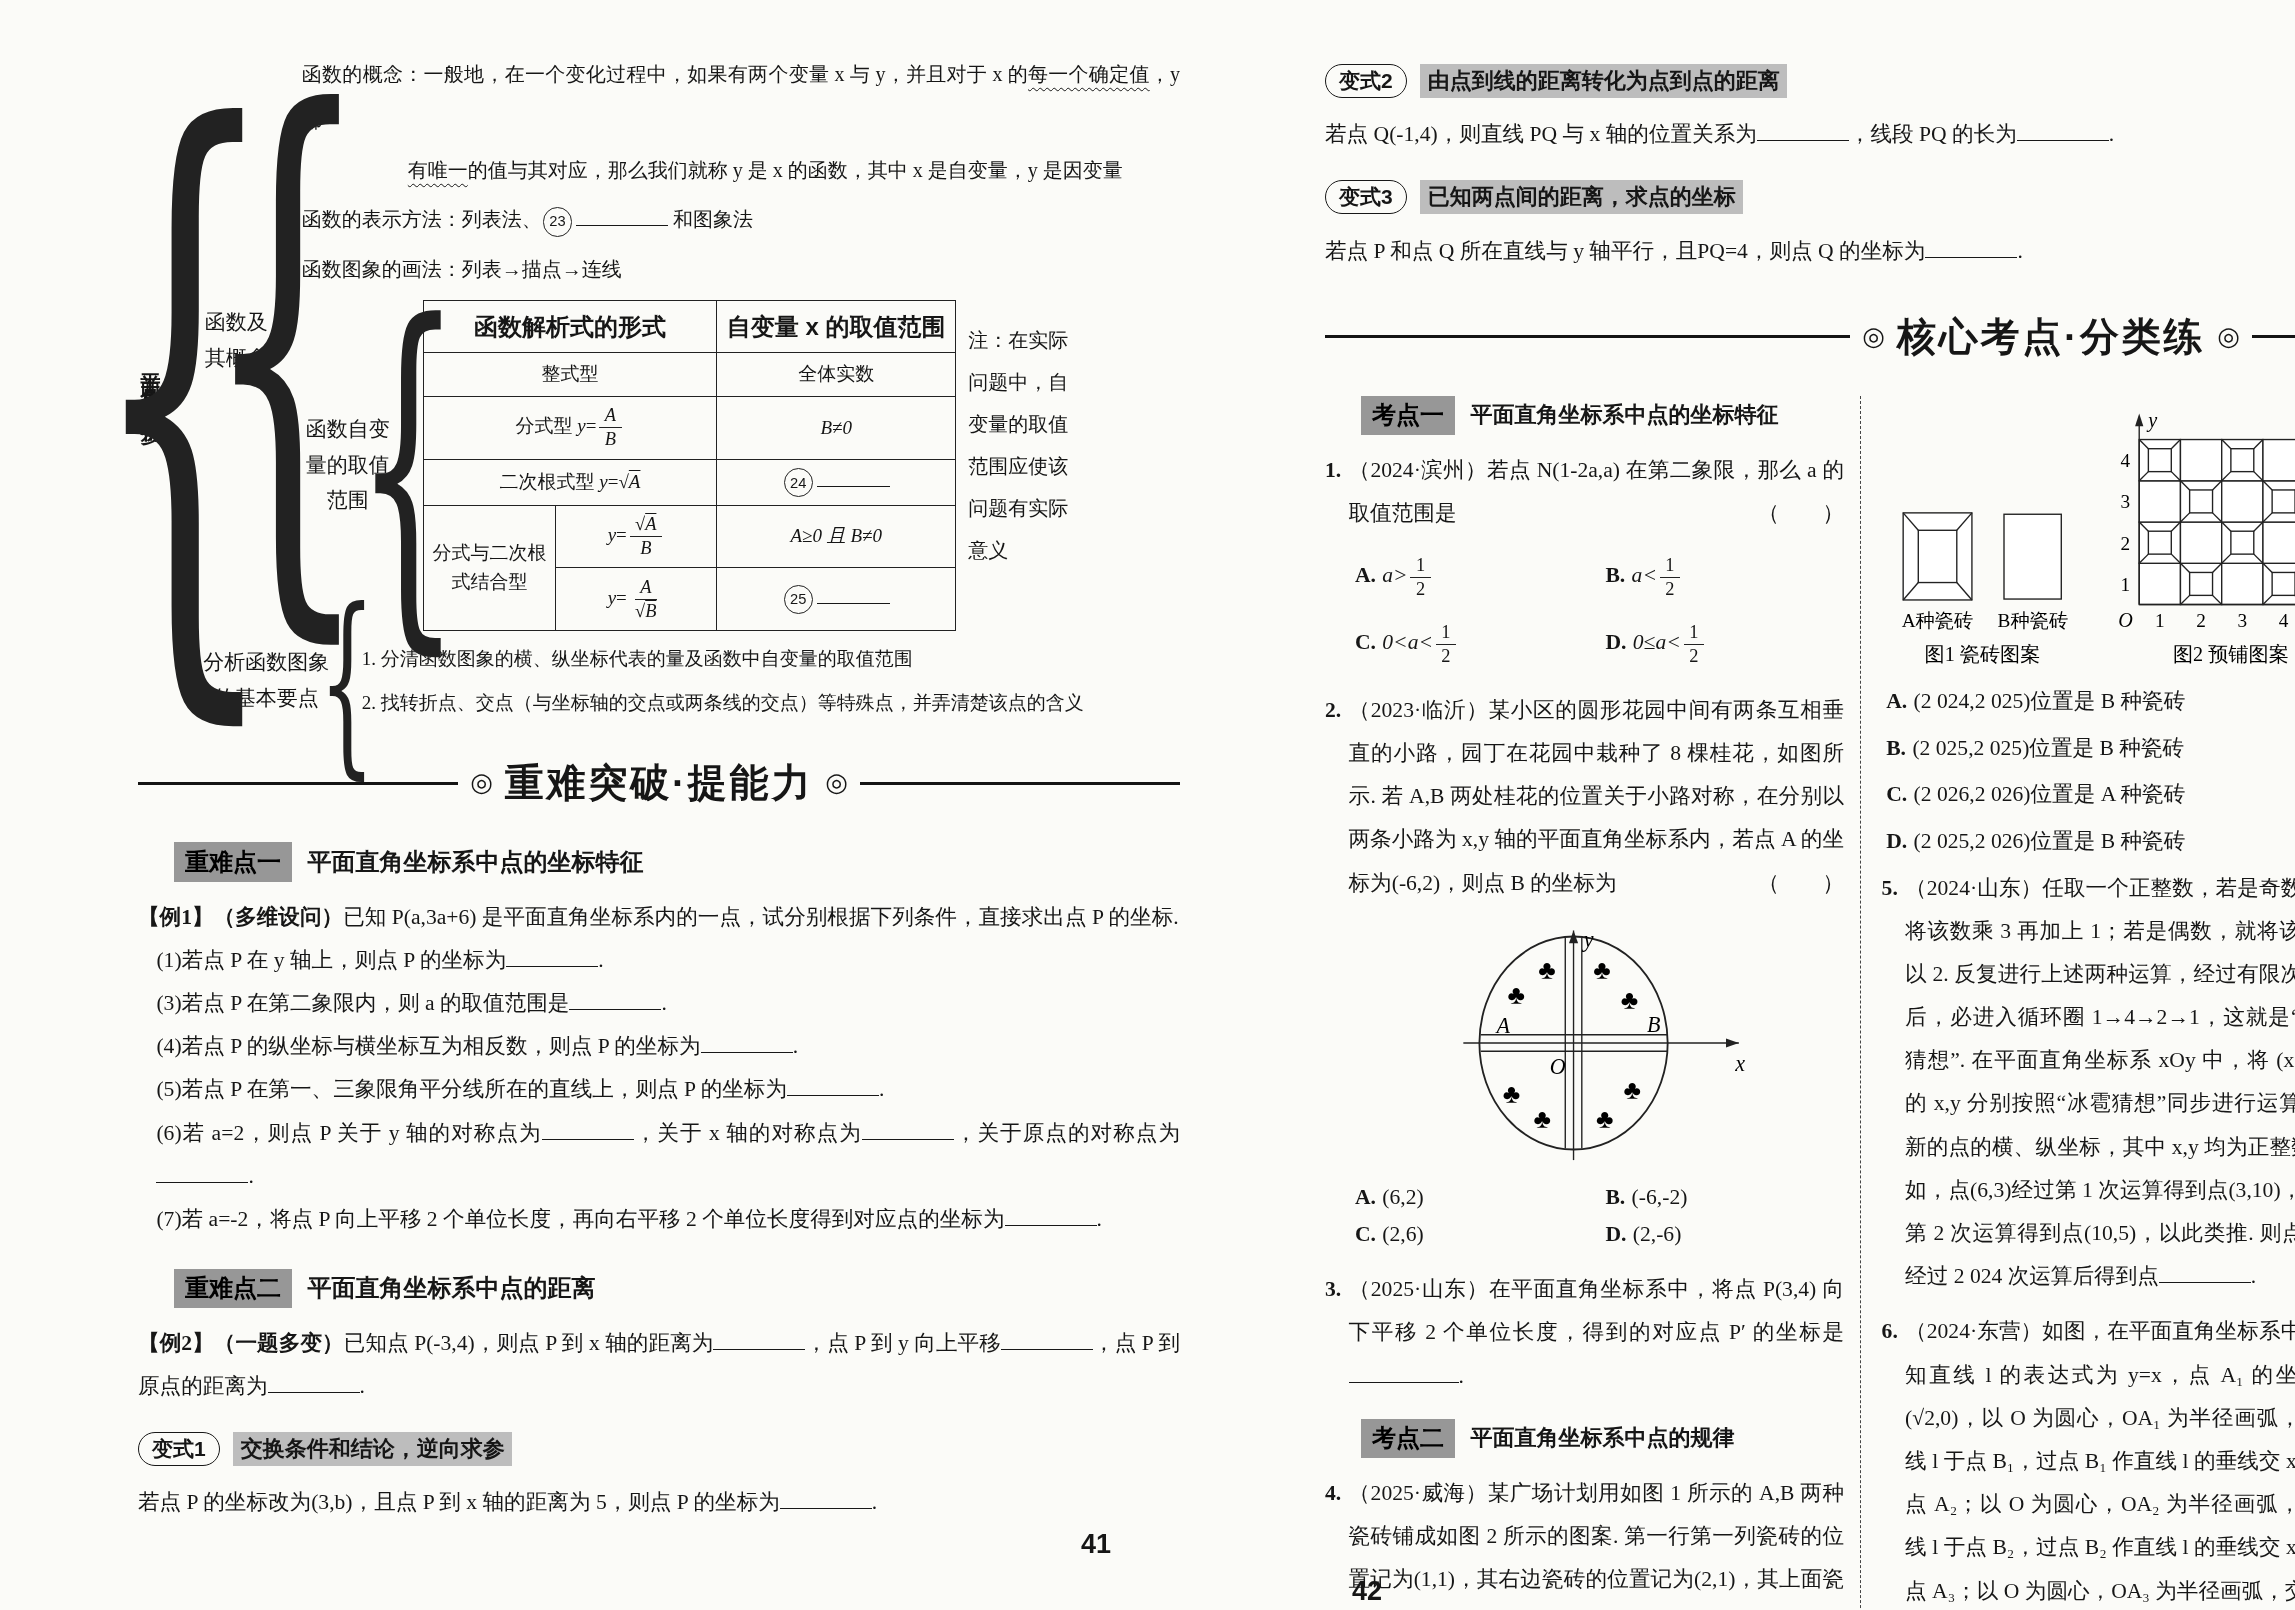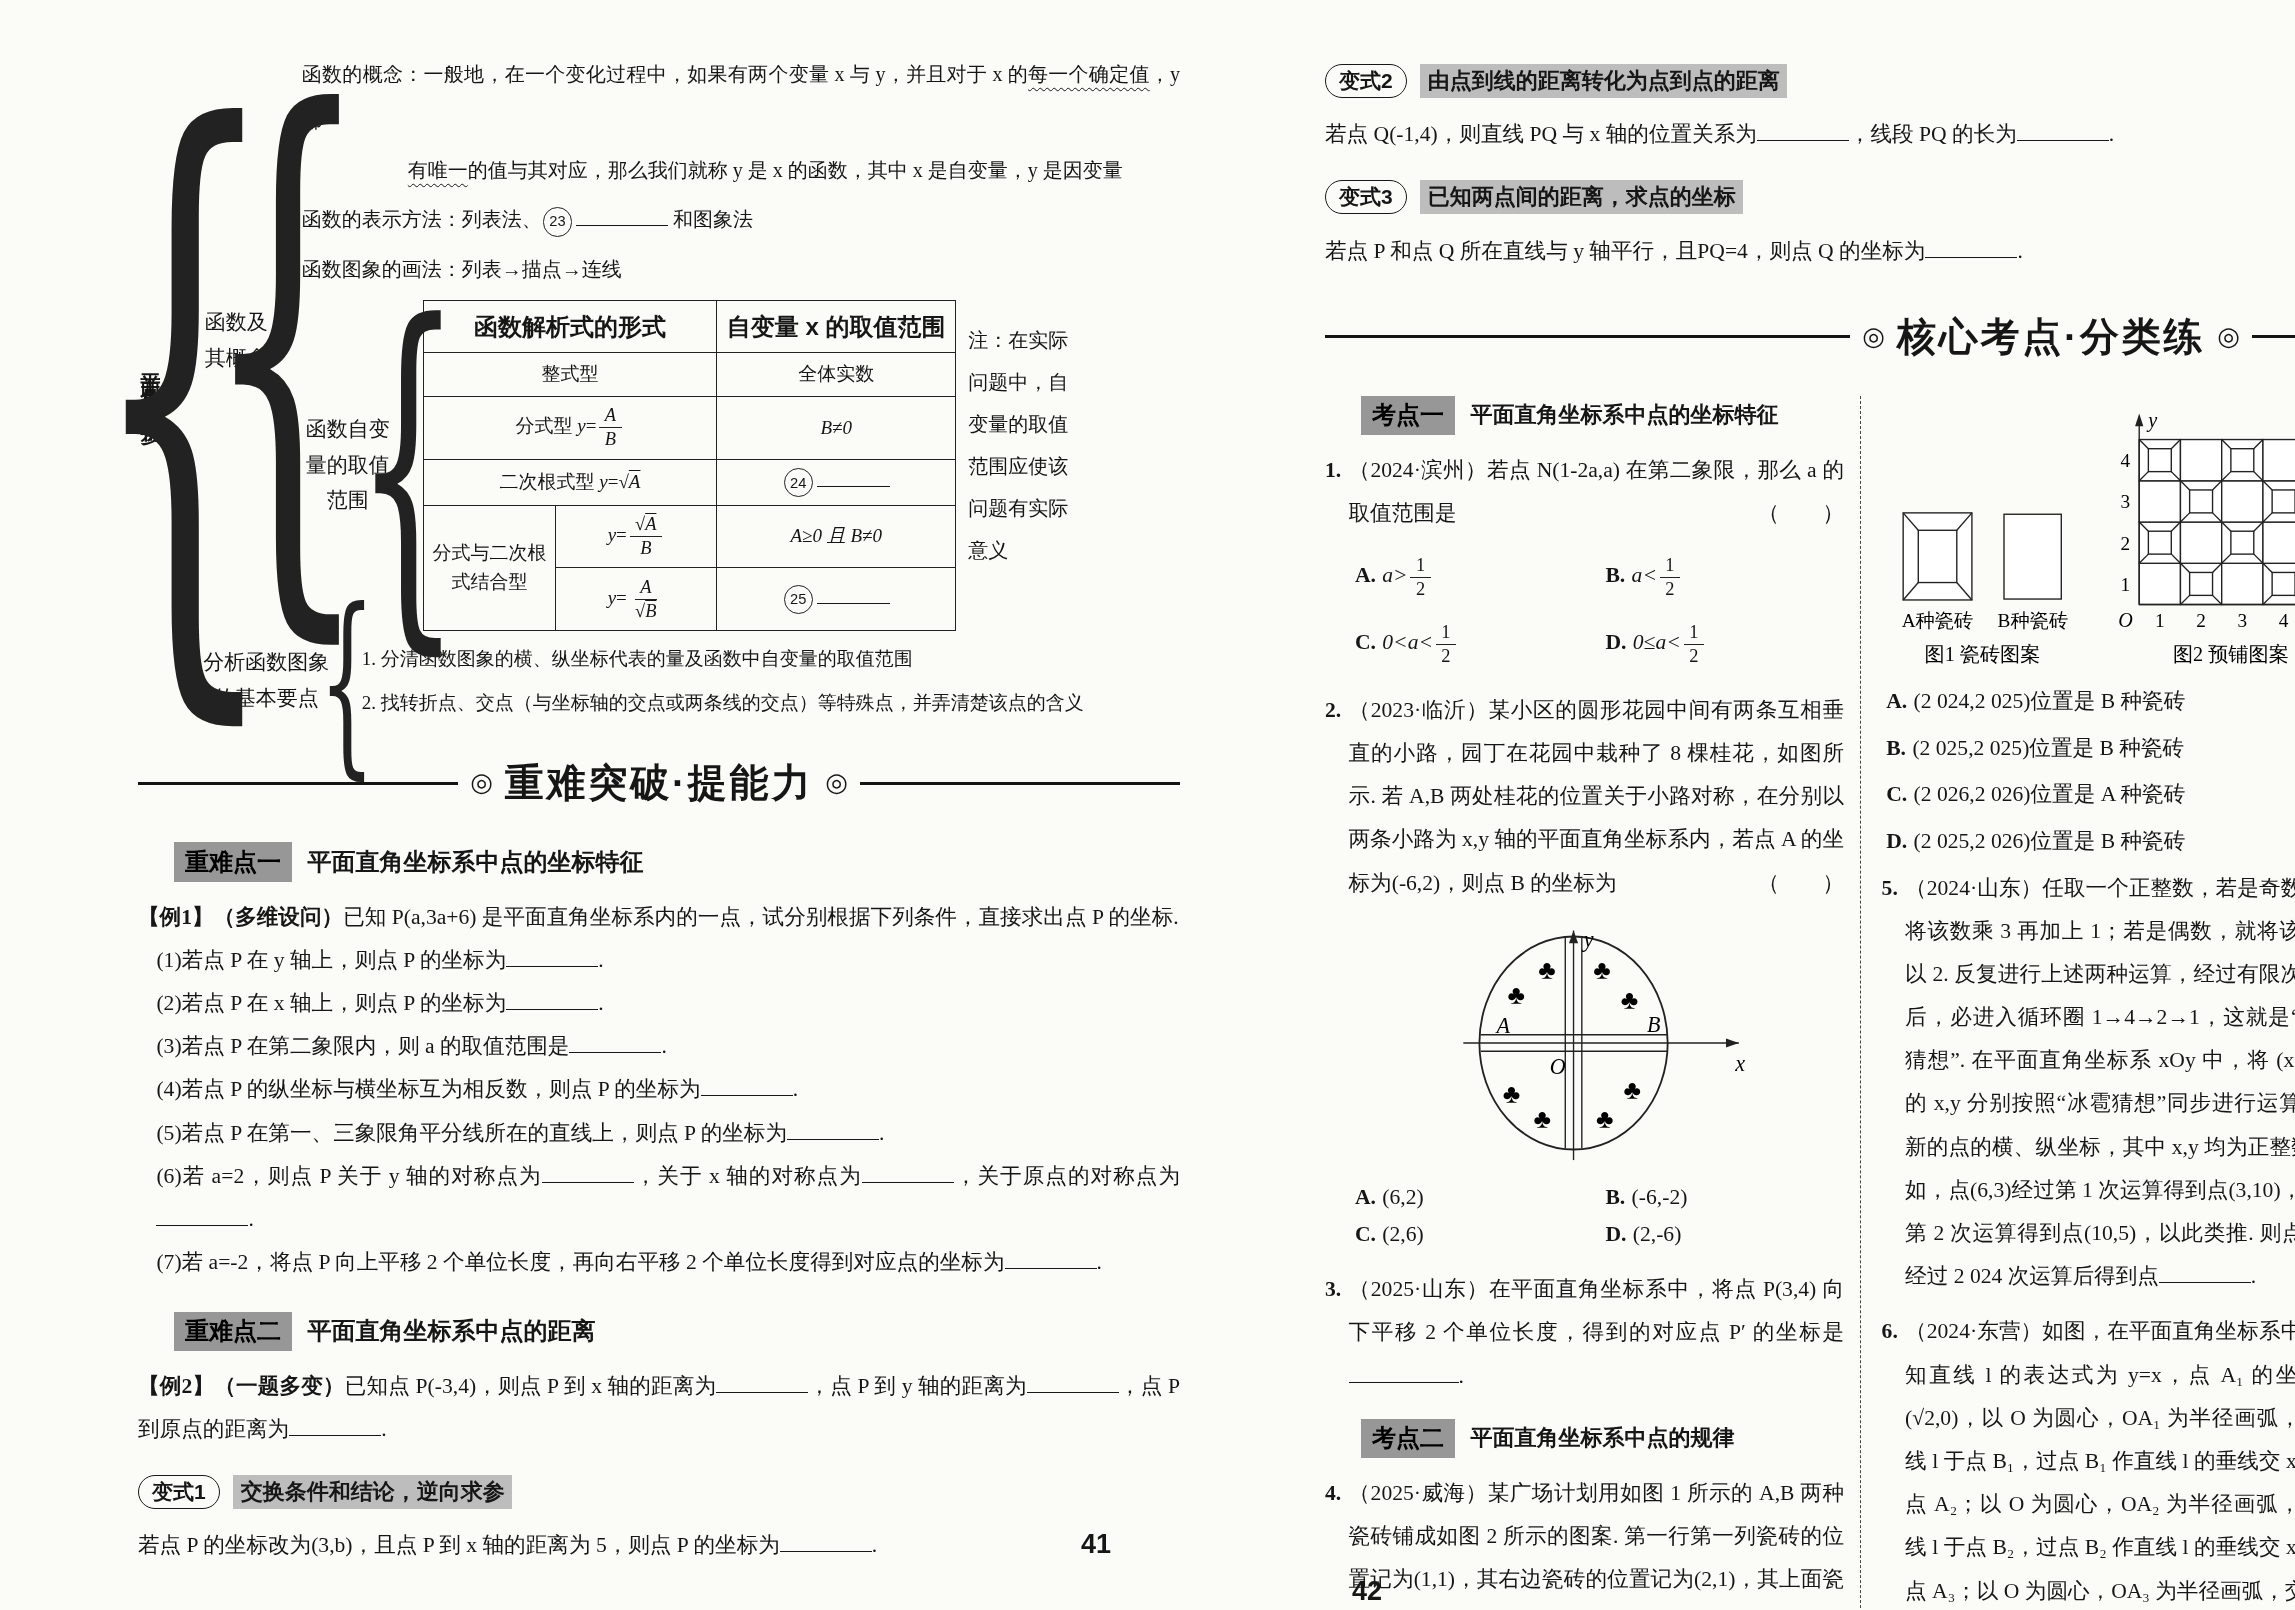--- a/index.html
+++ b/index.html
@@ -206,44 +206,41 @@
       <span class="kp-title">平面直角坐标系中点的坐标特征</span>
     </div>
 
     <div class="para">
       <b>【例1】</b><b>（多维设问）</b><span>已知 P(a,3a+6) 是平面直角坐标系内的一点，试分别根据下列条件，直接求出点 P 的坐标.</span>
     </div>
     <div class="para" style="padding-left:18.4px">
       <span>(1)若点 P 在 y 轴上，则点 P 的坐标为</span><span class="blank"></span><span>.</span>
     </div>
     <div class="para" style="padding-left:18.4px">
-      <span>(2)若点 P 在 x 轴上，则点 P 的坐标为</span><span class="blank"></span><span>.</span>
-    </div>
-    <div class="para" style="padding-left:18.4px">
       <span>(3)若点 P 在第二象限内，则 a 的取值范围是</span><span class="blank"></span><span>.</span>
     </div>
     <div class="para" style="padding-left:18.4px">
       <span>(4)若点 P 的纵坐标与横坐标互为相反数，则点 P 的坐标为</span><span class="blank"></span><span>.</span>
     </div>
     <div class="para" style="padding-left:18.4px">
       <span>(5)若点 P 在第一、三象限角平分线所在的直线上，则点 P 的坐标为</span><span class="blank"></span><span>.</span>
     </div>
     <div class="para" style="padding-left:18.4px">
       <span>(6)若 a=2，则点 P 关于 y 轴的对称点为</span><span class="blank"></span><span>，关于 x 轴的对称点为</span><span class="blank"></span><span>，关于原点的对称点为</span><span class="blank"></span><span>.</span>
     </div>
     <div class="para" style="padding-left:18.4px">
       <span>(7)若 a=-2，将点 P 向上平移 2 个单位长度，再向右平移 2 个单位长度得到对应点的坐标为</span><span class="blank"></span><span>.</span>
     </div>
 
     <div class="kp-row" style="margin-top:27.5px">
       <span class="kp-label">重难点二</span>
       <span class="kp-title">平面直角坐标系中点的距离</span>
     </div>
     <div class="para">
-      <b>【例2】</b><b>（一题多变）</b><span>已知点 P(-3,4)，则点 P 到 x 轴的距离为</span><span class="blank"></span><span>，点 P 到 y 轴的距离为</span><span class="blank"></span><span>，点 P 到原点的距离为</span><span class="blank"></span><span>.</span>
+      <b>【例2】</b><b>（一题多变）</b><span>已知点 P(-3,4)，则点 P 到 x 轴的距离为</span><span class="blank"></span><span>，点 P 到 y 向上平移</span><span class="blank"></span><span>，点 P 到原点的距离为</span><span class="blank"></span><span>.</span>
     </div>
 
     <div class="var-row">
       <span class="var-pill">变式1</span>
       <span class="var-title">交换条件和结论，逆向求参</span>
     </div>
     <div class="para">
       <span>若点 P 的坐标改为(3,b)，且点 P 到 x 轴的距离为 5，则点 P 的坐标为</span><span class="blank"></span><span>.</span>
     </div>
   </div>

